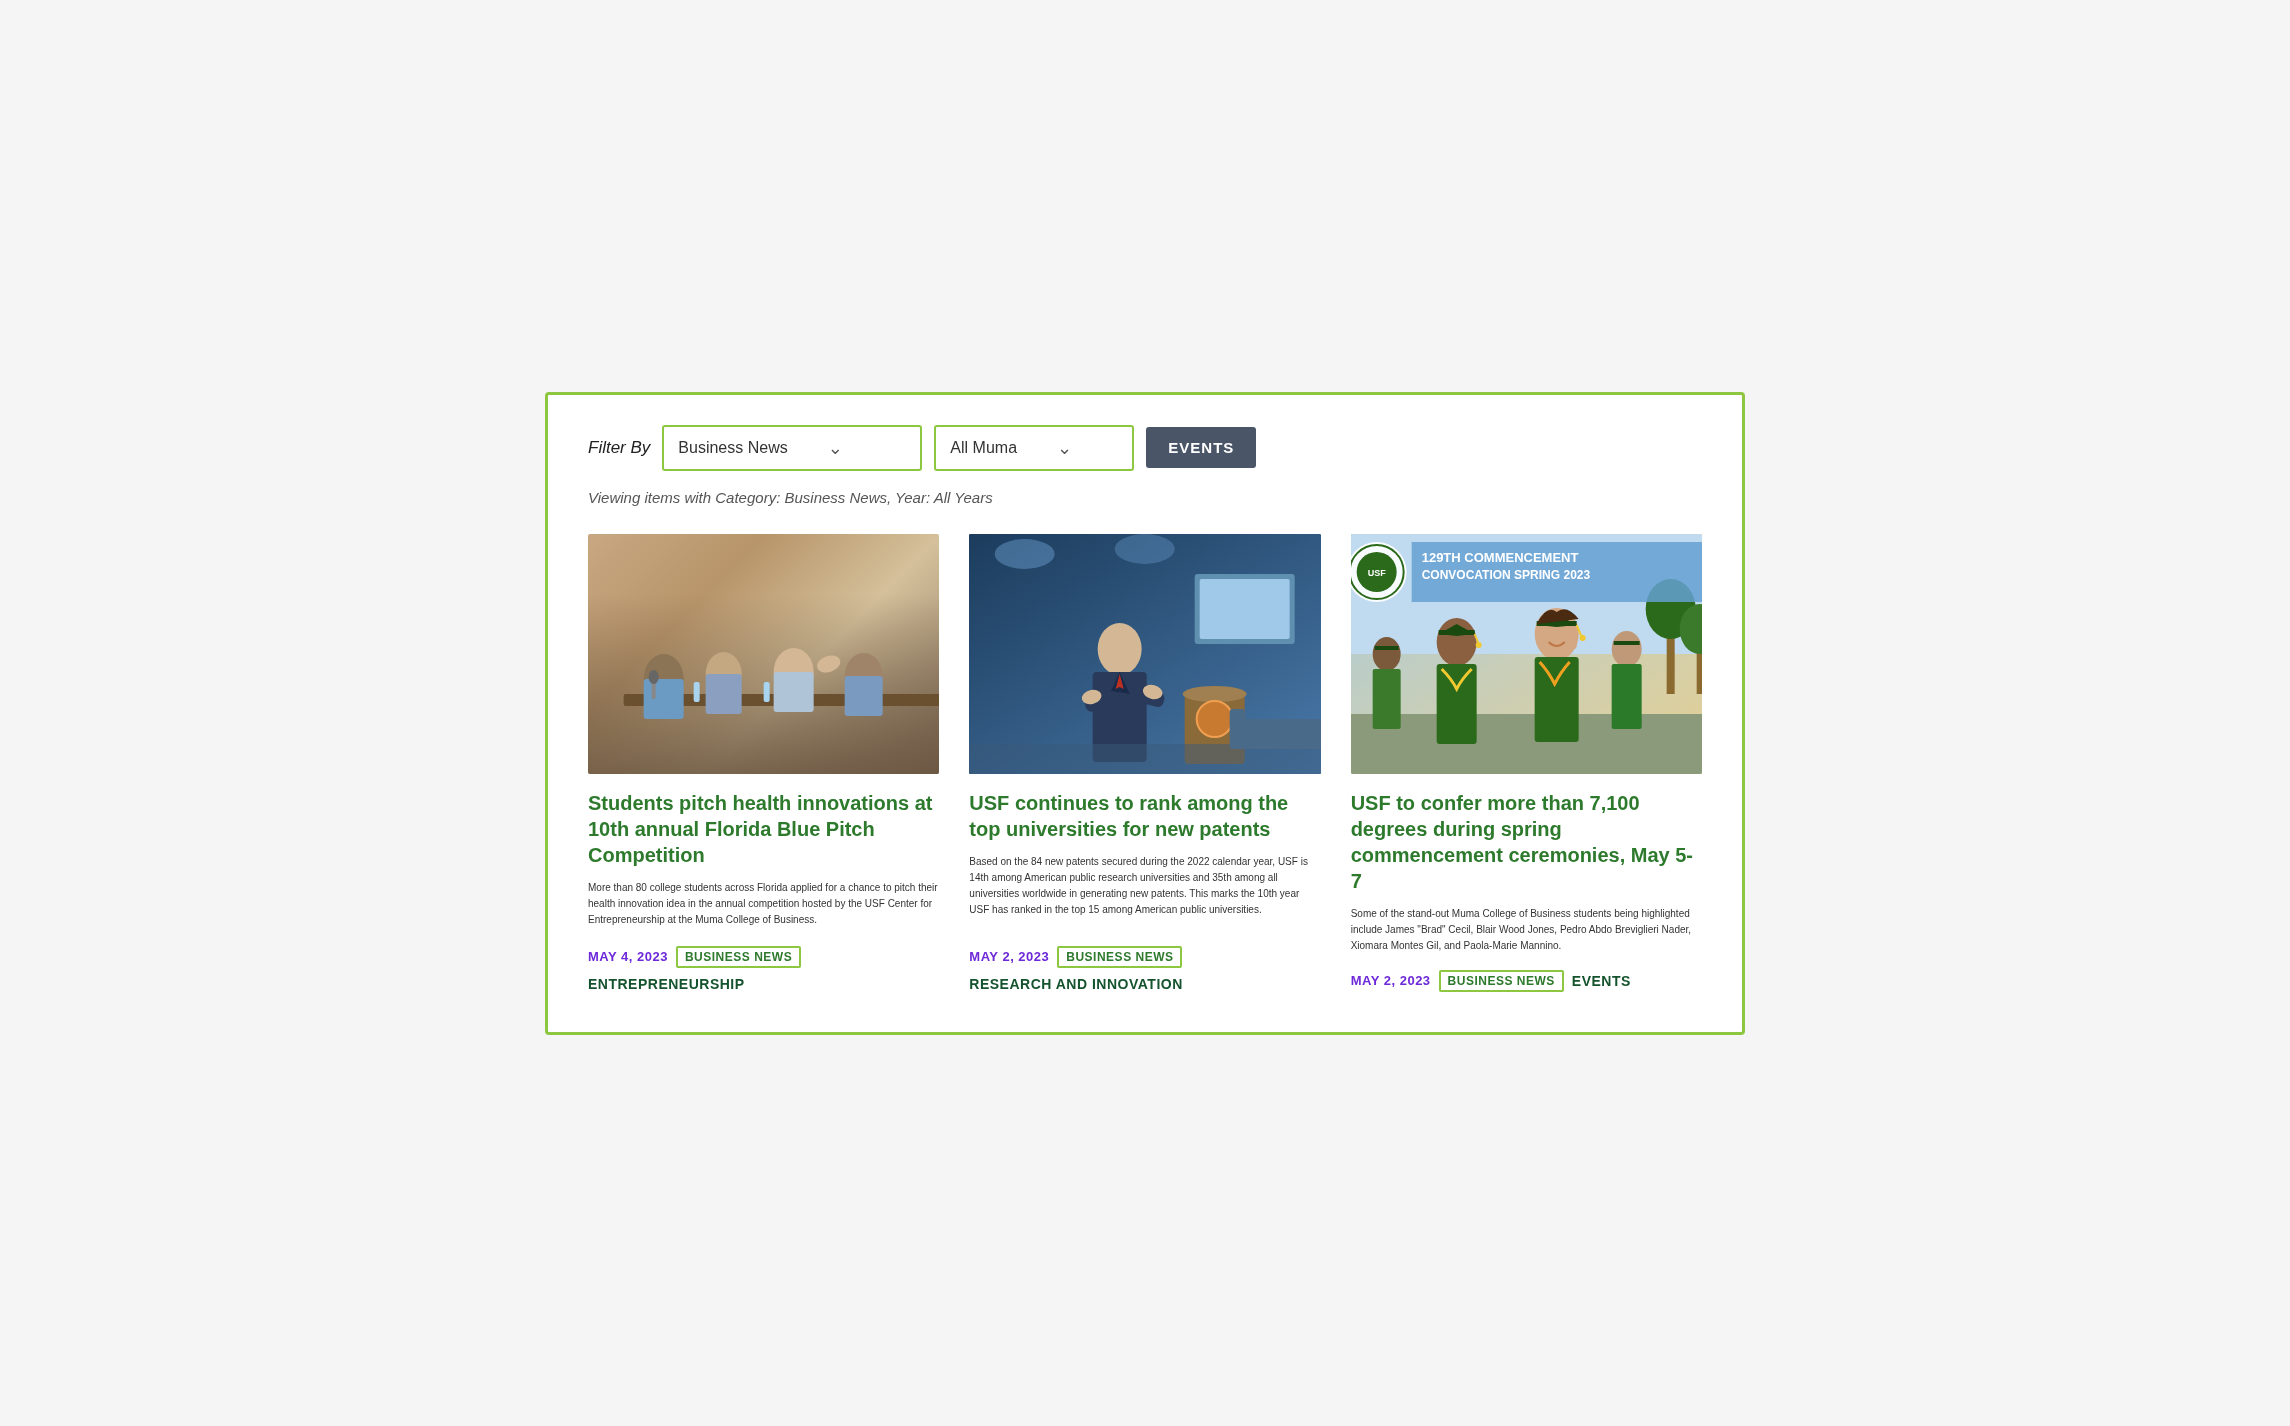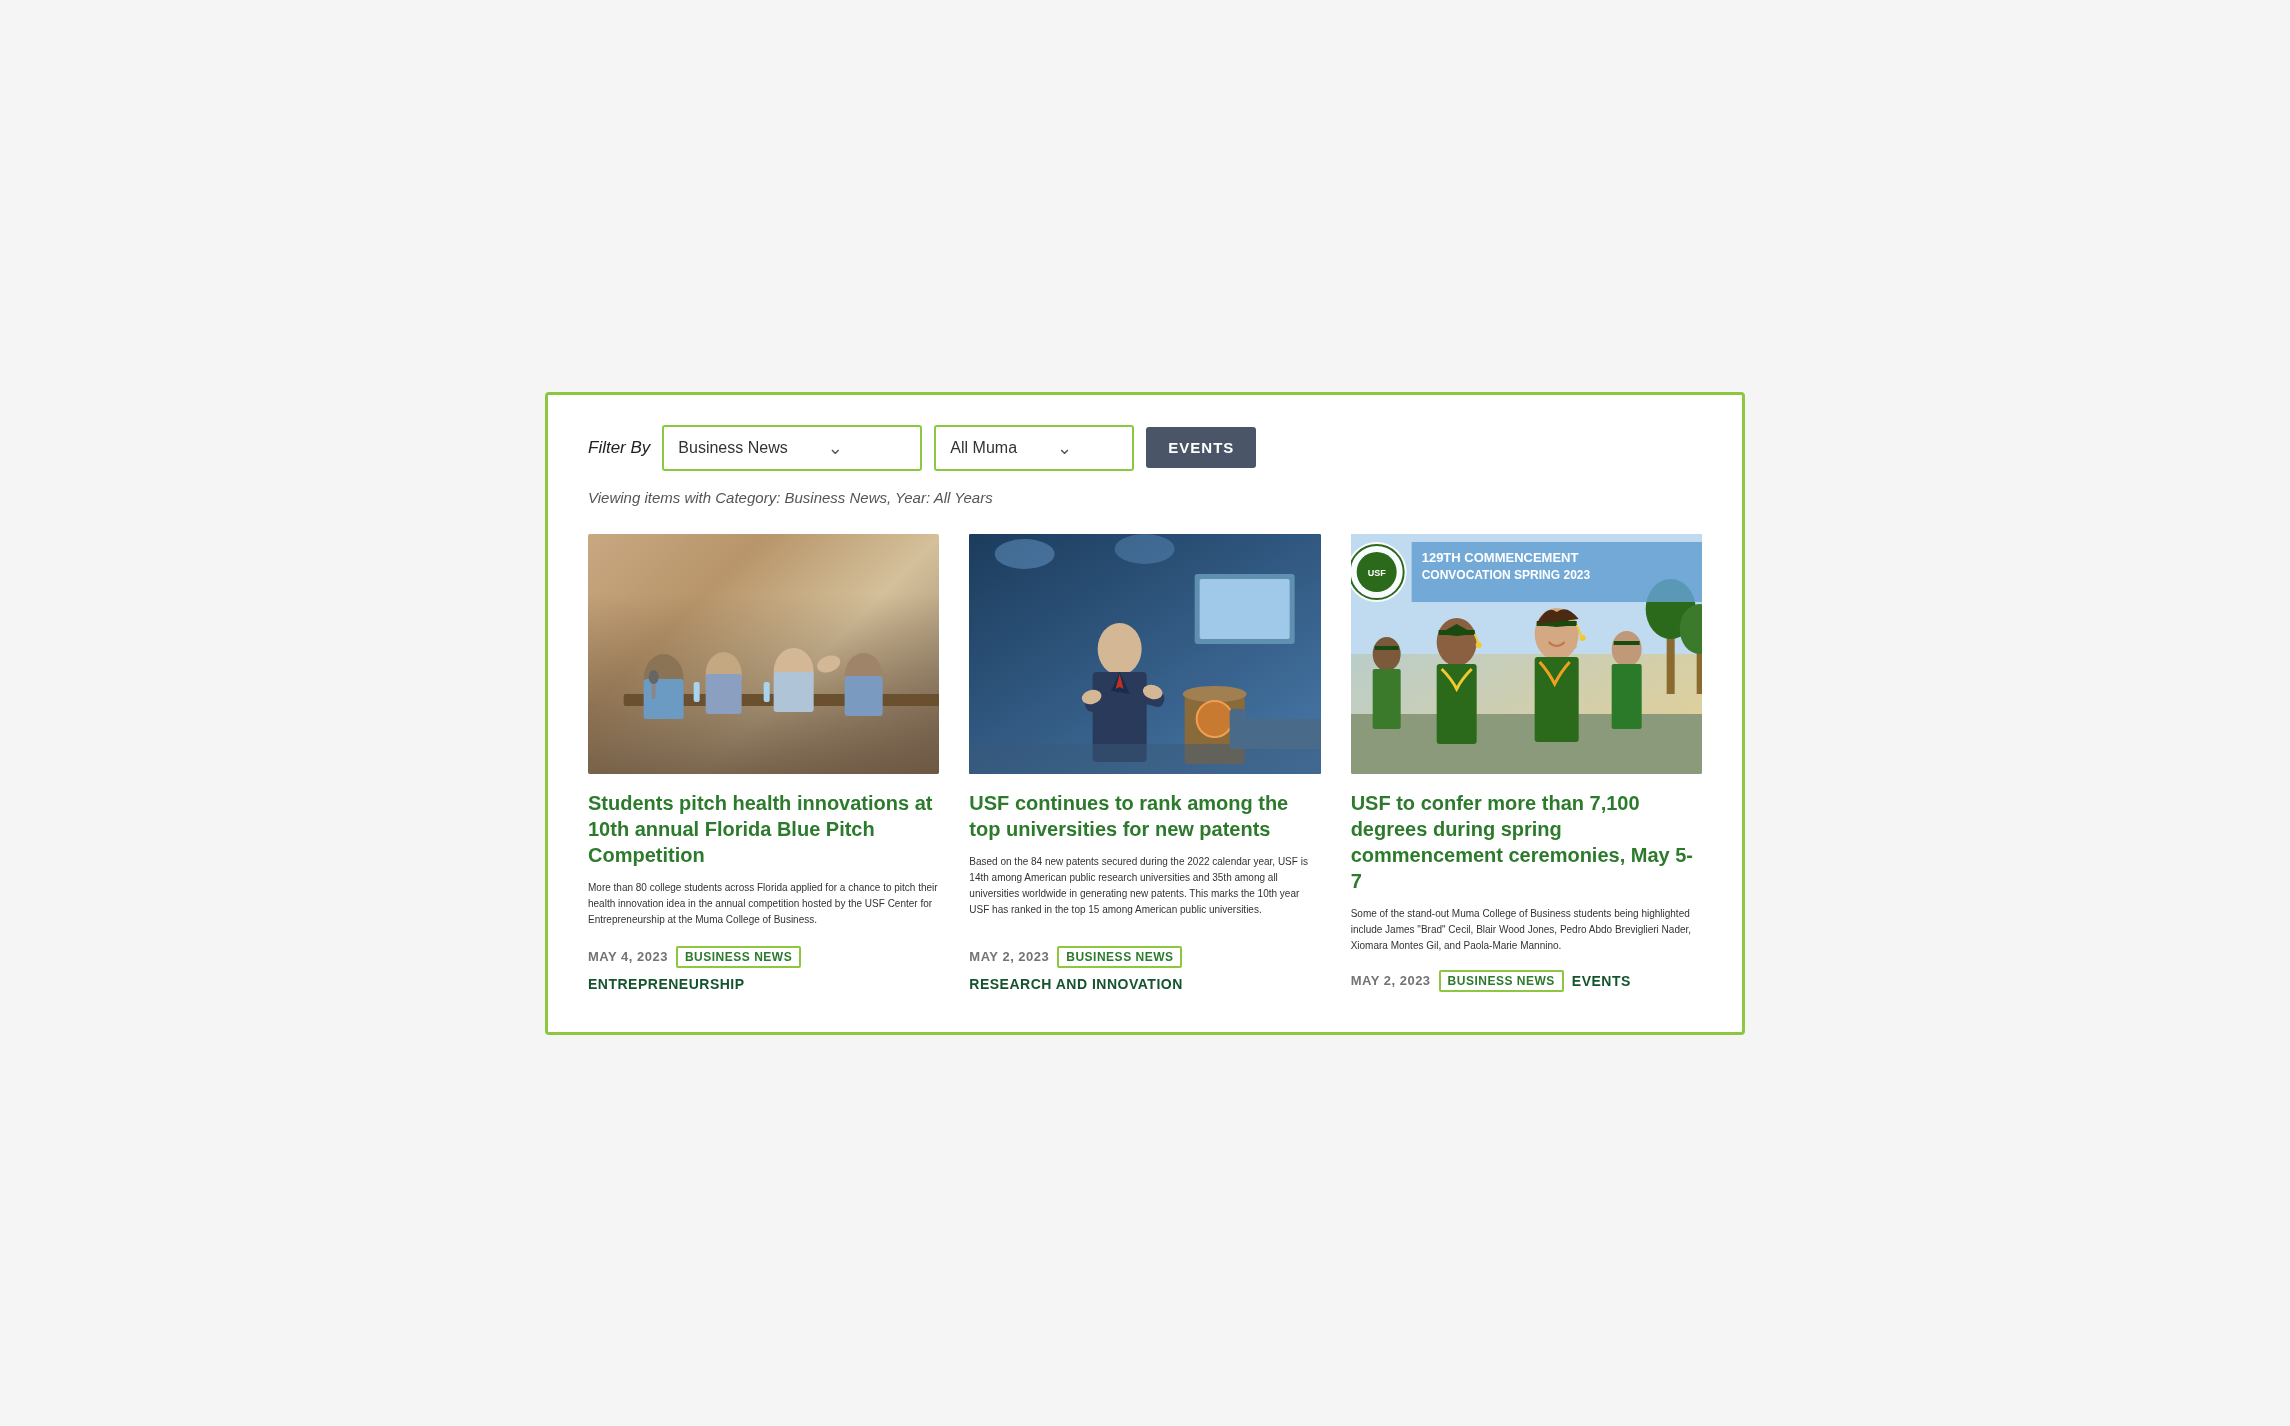--- a/index.html
+++ b/index.html
@@ -113,21 +113,21 @@
     .news-meta {
       display: flex;
       align-items: center;
       flex-wrap: wrap;
       gap: 8px;
       margin-top: auto;
     }
     .news-date {
       font-size: 13px;
       font-weight: bold;
-      color: #737373;
+      color: #6d28d9;
       text-transform: uppercase;
       letter-spacing: 0.5px;
     }
     .news-tag {
       font-size: 12px;
       font-weight: bold;
       color: #2d7a2d;
       text-transform: uppercase;
       letter-spacing: 0.5px;
       border: 2px solid #8dc63f;

